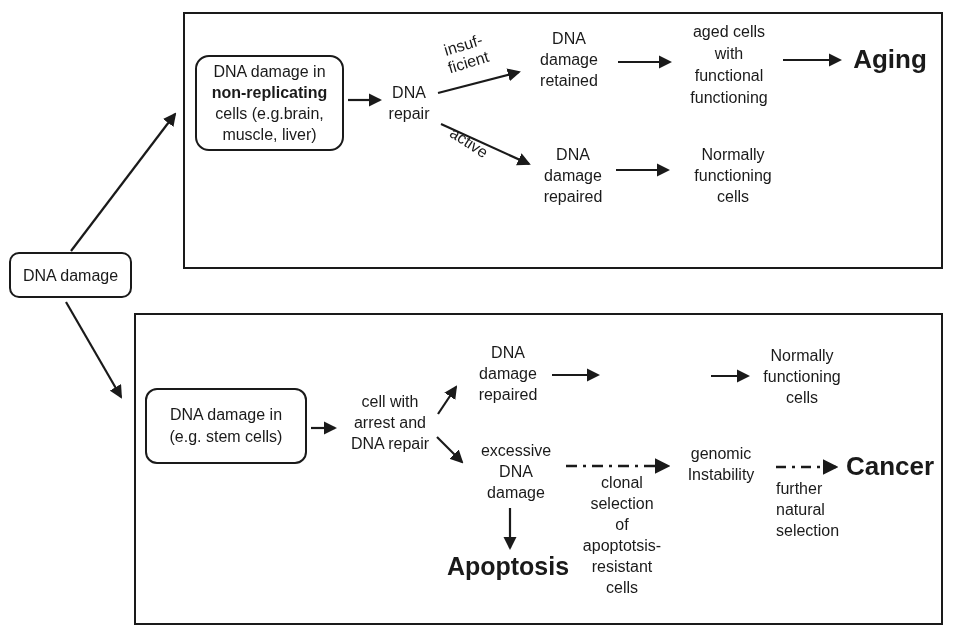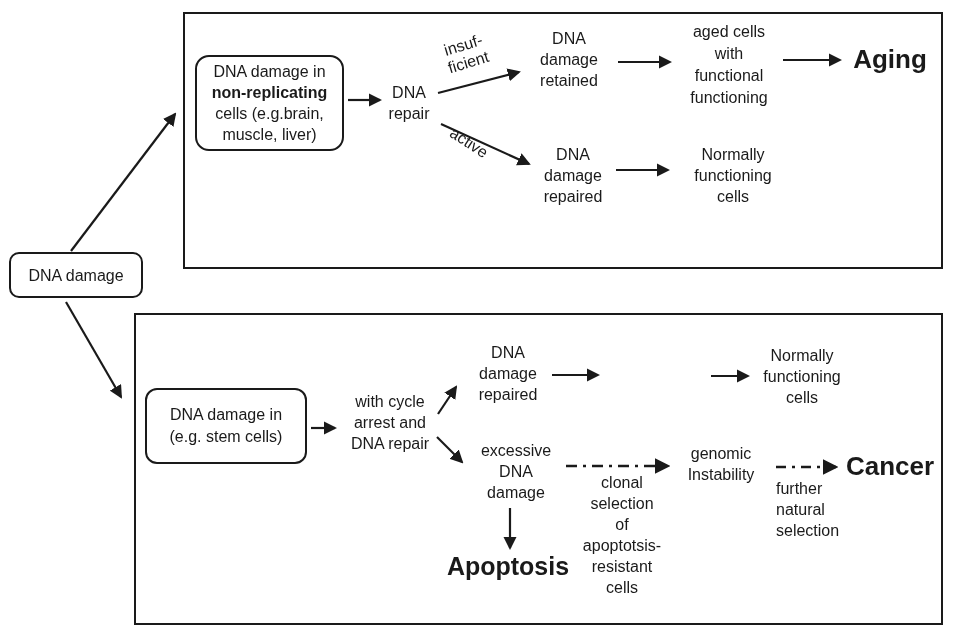--- a/index.html
+++ b/index.html
@@ -55,21 +55,21 @@
     <line x1="311" y1="428" x2="335" y2="428" stroke-width="2.2" marker-end="url(#ah)"></line>
     <line x1="438" y1="414" x2="456" y2="387" stroke-width="2.2" marker-end="url(#ah)"></line>
     <line x1="437" y1="437" x2="462" y2="462" stroke-width="2.2" marker-end="url(#ah)"></line>
     <line x1="552" y1="375" x2="598" y2="375" stroke-width="2.2" marker-end="url(#ah)"></line>
     <line x1="711" y1="376" x2="748" y2="376" stroke-width="2.2" marker-end="url(#ah)"></line>
     <line x1="510" y1="508" x2="510" y2="548" stroke-width="2.2" marker-end="url(#ah)"></line>
     <line x1="566" y1="466" x2="668" y2="466" stroke-width="2.6" stroke-dasharray="11 6 3 6" marker-end="url(#ah)"></line>
     <line x1="776" y1="467" x2="836" y2="467" stroke-width="2.6" stroke-dasharray="10 6 3 6" marker-end="url(#ah)"></line>
   </svg>
 
-  <div class="rbox" style="left:9px; top:252px; width:134px; height:46px; border-radius:10px;">
+  <div class="rbox" style="left:9px; top:252px; width:123px; height:46px; border-radius:10px;">
     <div>DNA damage</div>
   </div>
 
   <div class="rbox" style="left:195px; top:55px; width:149px; height:96px;">
     <div>DNA damage in</div>
     <div class="bold">non-replicating</div>
     <div>cells (e.g.brain,</div>
     <div>muscle, liver)</div>
   </div>
 
@@ -113,21 +113,21 @@
     <div>functioning</div>
     <div>cells</div>
   </div>
 
   <div class="rbox" style="left:145px; top:388px; width:162px; height:76px; border-radius:12px; line-height:22px;">
     <div>DNA damage in</div>
     <div>(e.g. stem cells)</div>
   </div>
 
   <div class="lbl" style="left:338px; top:391px; width:104px;">
-    <div>with cycle</div>
+    <div>cell with</div>
     <div>arrest and</div>
     <div>DNA repair</div>
   </div>
 
   <div class="lbl" style="left:467px; top:342px; width:82px;">
     <div>DNA</div>
     <div>damage</div>
     <div>repaired</div>
   </div>
 

